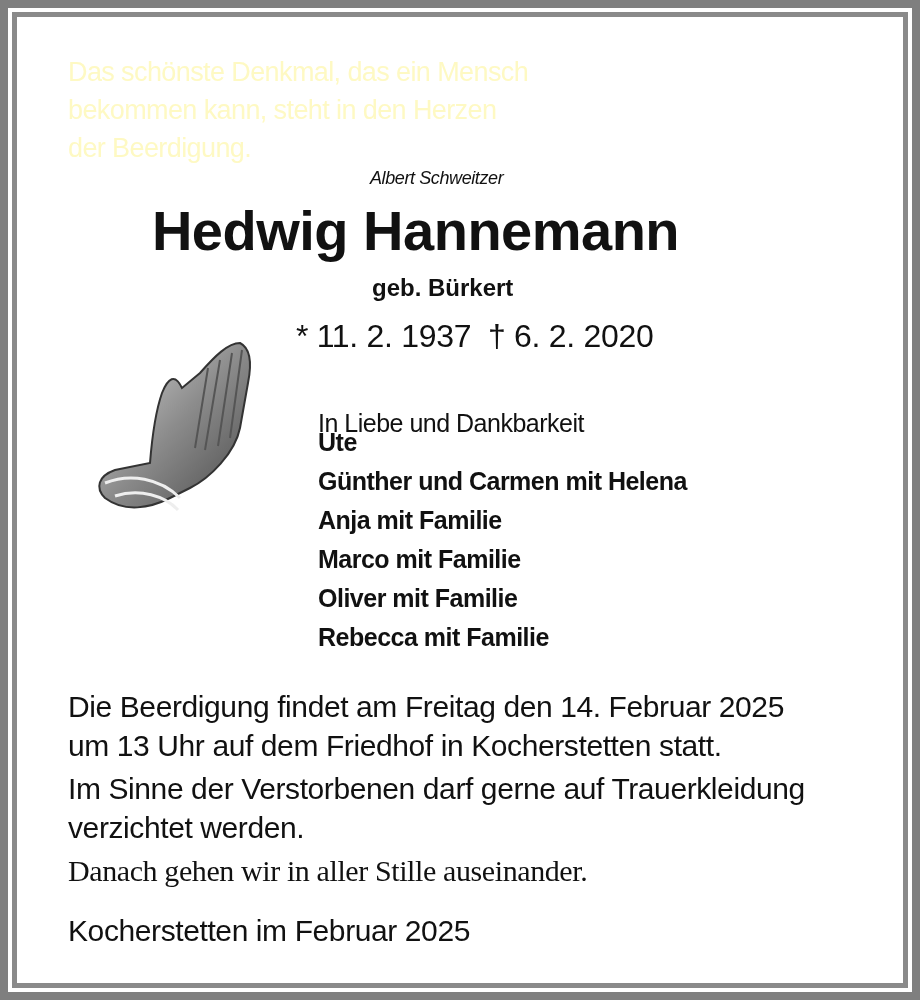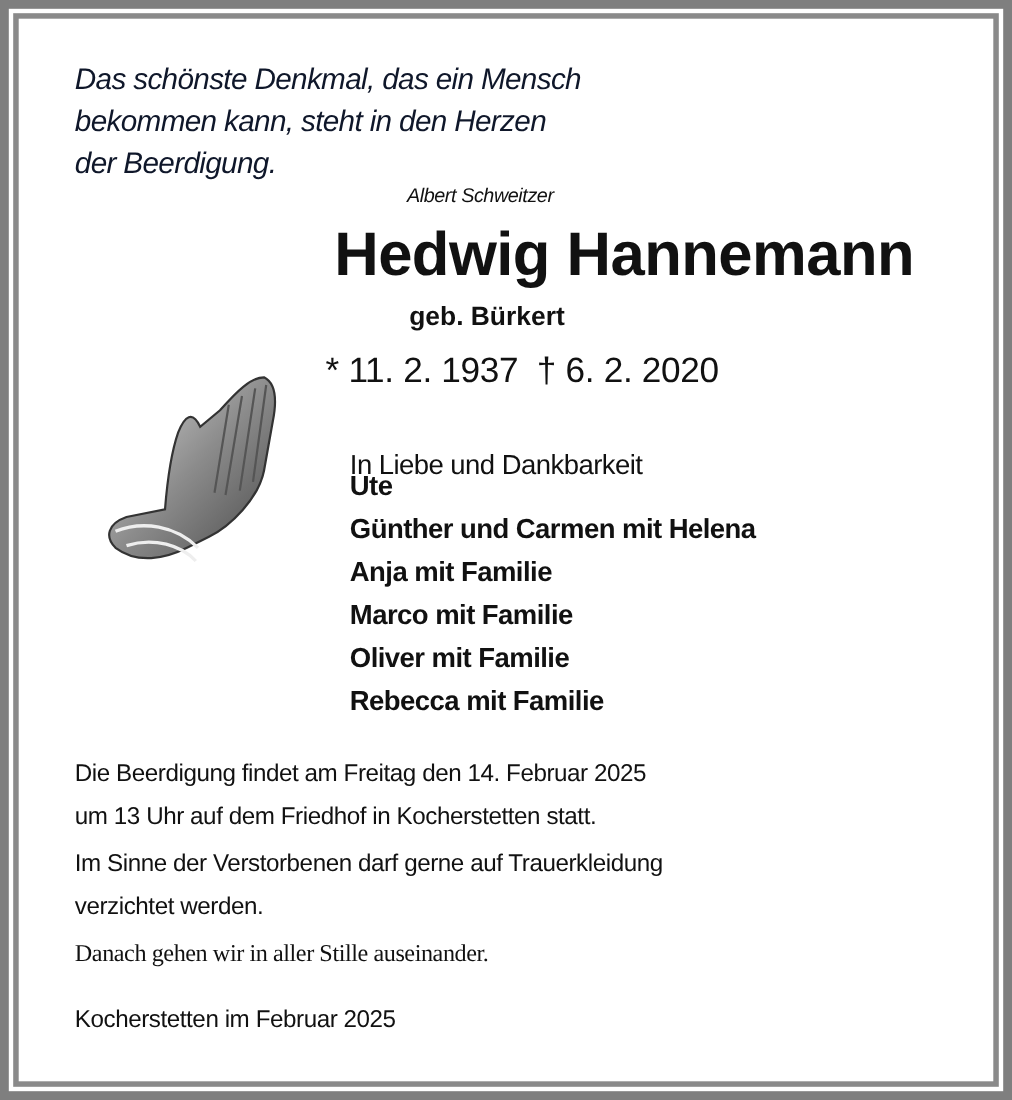--- a/index.html
+++ b/index.html
@@ -1,43 +1,43 @@
 <!DOCTYPE html>
 <html><head>
 <meta charset="utf-8">
 <style>
   html, body { margin: 0; padding: 0; }
   body { width: 920px; height: 1000px; background: #7f7f7f; position: relative; overflow: hidden; font-family: "Liberation Sans", sans-serif; color: #111; }
   .gap { position: absolute; left: 8px; top: 8px; right: 8px; bottom: 8px; background: #ffffff; }
   .inner-line { position: absolute; left: 12px; top: 12px; right: 12px; bottom: 12px; background: #8a8a8a; }
   .card { position: absolute; left: 17px; top: 17px; right: 17px; bottom: 17px; background: #ffffff; }
   .abs { position: absolute; white-space: nowrap; }
-  .quote { font-style: italic; font-size: 27px; letter-spacing: -0.6px; line-height: 36px; color: #0f172a; }
+  .quote { font-size: 27px; letter-spacing: -0.6px; line-height: 36px; color: #fef9c3; }
   .author { font-style: italic; font-size: 18px; letter-spacing: -0.4px; }
   .name { font-weight: bold; font-size: 56px; letter-spacing: -0.5px; }
   .maiden { font-weight: bold; font-size: 24px; }
   .dates { font-size: 32px; letter-spacing: -0.3px; }
   .intro { font-size: 25px; letter-spacing: -0.5px; margin-top: 19px; }
   .mourner { font-weight: bold; font-size: 25px; letter-spacing: -0.5px; }
-  .body-text { font-size: 22px; letter-spacing: -0.4px; }
+  .body-text { font-size: 30px; letter-spacing: -0.4px; }
   .hands { position: absolute; left: 90px; top: 338px; width: 170px; height: 180px; }
 </style>
 </head>
 <body>
 
 <div class="gap"></div>
 <div class="inner-line"></div>
 <div class="card"></div>
 
 <div class="abs quote" style="left:68px; top:54px;">Das schönste Denkmal, das ein Mensch</div>
 <div class="abs quote" style="left:68px; top:92px;">bekommen kann, steht in den Herzen</div>
 <div class="abs quote" style="left:68px; top:130px;">der Beerdigung.</div>
 <div class="abs author" style="left:370px; top:140px;margin-top:28px;">Albert Schweitzer</div>
 
-<div class="abs name" style="left:0; width:831px; text-align:right; top:198px;">Hedwig Hannemann</div>
+<div class="abs name" style="left:0; width:831px; text-align:center; top:198px;">Hedwig Hannemann</div>
 <div class="abs maiden" style="left:372px; top:274px;">geb. Bürkert</div>
 <div class="abs dates" style="left:296px; top:318px;">* 11. 2. 1937</div>
 <div class="abs dates" style="left:488px; top:318px;">† 6. 2. 2020</div>
 
 <svg class="hands" viewBox="0 0 170 180">
   <defs>
     <linearGradient id="hg" x1="0" y1="0" x2="1" y2="1">
       <stop offset="0" stop-color="#d8d8d8"></stop>
       <stop offset="0.5" stop-color="#8c8c8c"></stop>
       <stop offset="1" stop-color="#4a4a4a"></stop>

